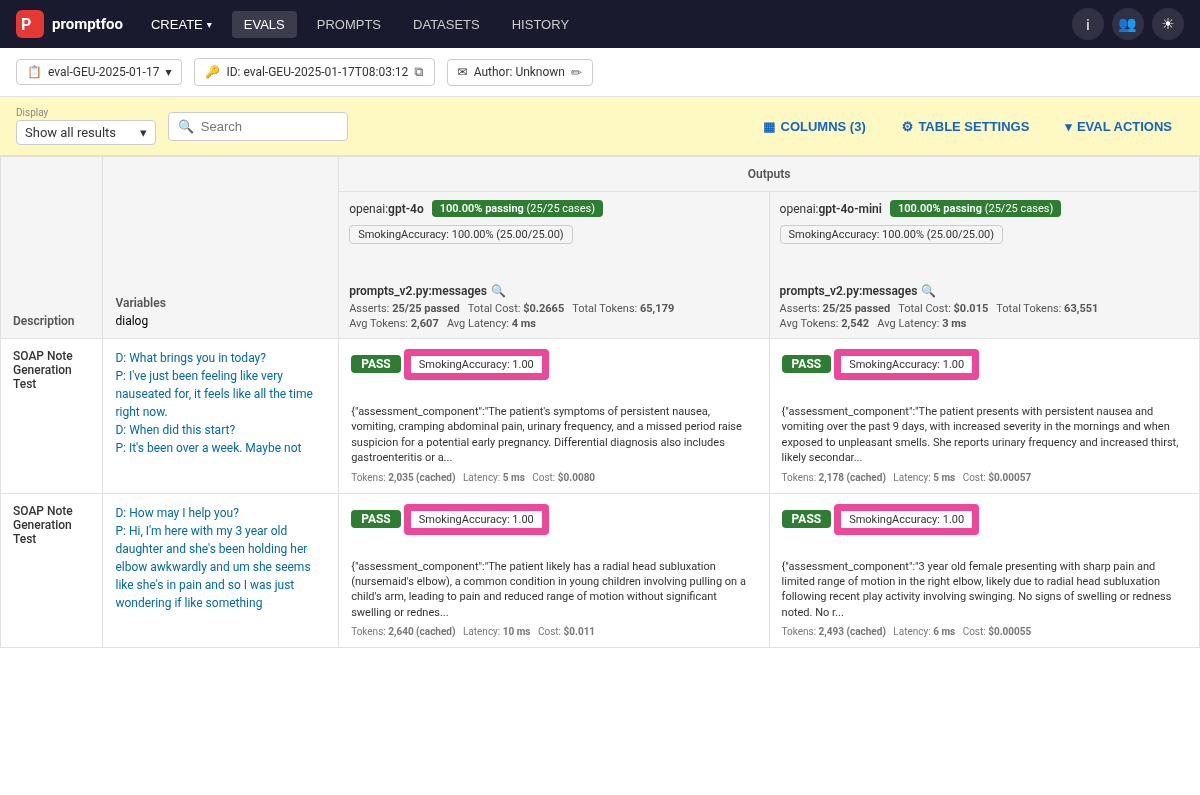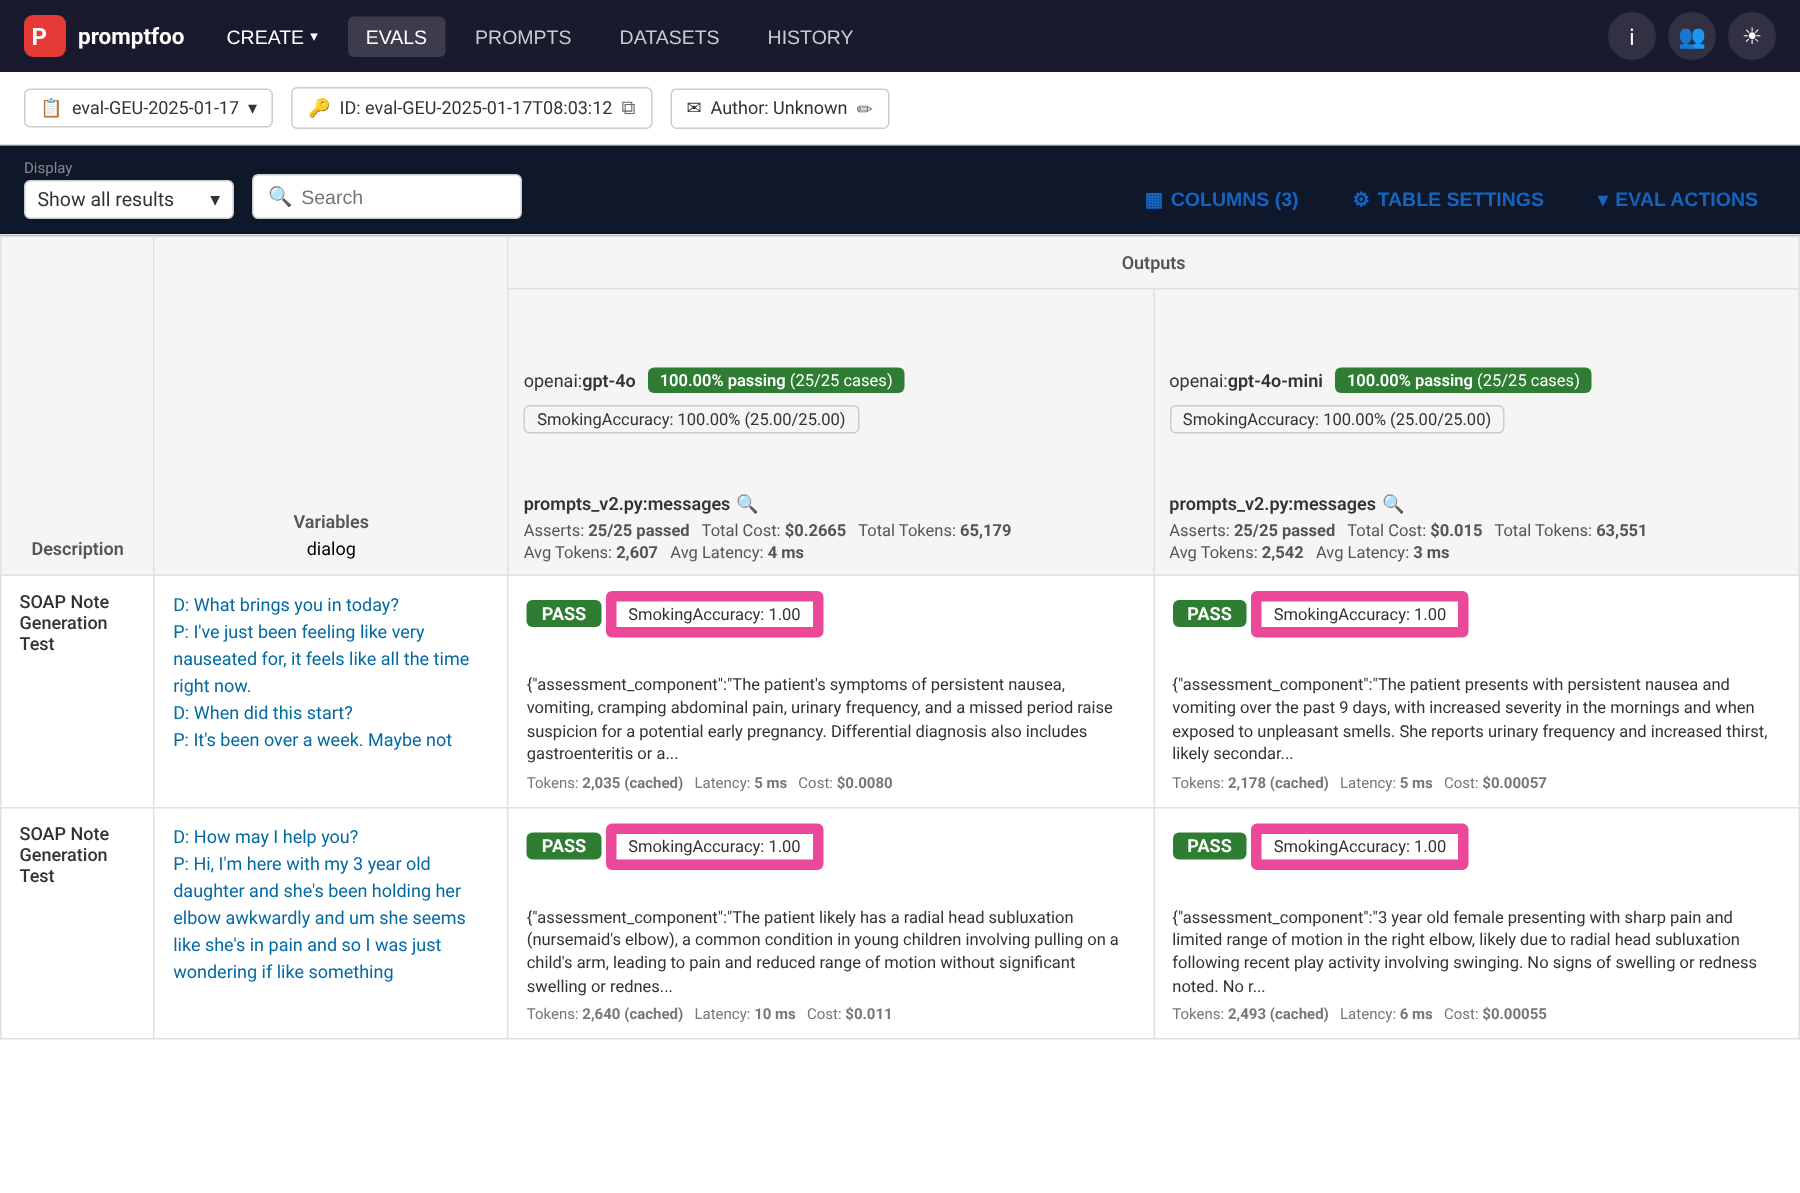--- a/index.html
+++ b/index.html
@@ -45,22 +45,22 @@
     .eval-author {
       display: flex; align-items: center; gap: 6px;
       border: 1px solid #ccc; border-radius: 4px; padding: 5px 10px;
       font-size: 12px; color: #333; background: #fff;
     }
     .copy-btn { cursor: pointer; color: #666; font-size: 13px; background: none; border: none; }
     .edit-btn { cursor: pointer; color: #666; font-size: 13px; background: none; border: none; }
 
     
     .filter-bar {
-      display: flex; align-items: flex-end; gap: 12px;
-      padding: 10px 16px; border-bottom: 1px solid #e0e0e0; background: #0f172a;
+      display: flex; align-items: center; gap: 12px;
+      padding: 10px 16px; border-bottom: 1px solid #e0e0e0; background: #fef9c3;
     }
     .display-group { display: flex; flex-direction: column; gap: 2px; }
     .display-label { font-size: 10px; color: #888; }
     .display-select {
       display: flex; align-items: center; gap: 24px; cursor: pointer;
       font-size: 13px; color: #333; border: 1px solid #ccc; border-radius: 4px;
       padding: 4px 8px; background: #fff;
     }
     .search-box {
       display: flex; align-items: center; gap: 6px;
@@ -76,33 +76,33 @@
       padding: 6px 12px; border: none; background: transparent;
       color: #1565c0; font-size: 13px; font-weight: 600; cursor: pointer;
     }
 
     
     .table-container { overflow: auto; height: calc(100vh - 145px); }
     table { width: 100%; border-collapse: collapse; }
     thead tr { background: #f5f5f5; }
     th {
       border: 1px solid #e0e0e0; padding: 10px 12px;
-      text-align: center; font-size: 12px; font-weight: 600; color: #555;
+      text-align: left; font-size: 12px; font-weight: 600; color: #555;
       vertical-align: bottom; white-space: nowrap;
     }
     td {
       border: 1px solid #e0e0e0; padding: 10px 12px;
       vertical-align: top; font-size: 12px;
     }
     .col-desc { width: 100px; }
     .col-dialog { width: 230px; }
 
     
     .output-header {
-      display: flex; align-items: center; gap: 8px; margin-bottom: 8px; flex-wrap: wrap; margin-top: 44px;
+      display: flex; align-items: center; gap: 8px; margin-bottom: 8px; flex-wrap: wrap;
     }
     .model-label { font-size: 12px; color: #333; }
     .model-label b { font-weight: 600; }
     .pass-badge {
       background: #2e7d32; color: #fff; border-radius: 4px;
       padding: 2px 8px; font-size: 11px; font-weight: 600;
     }
     .metric-row { display: flex; align-items: center; gap: 4px; margin-bottom: 6px; }
     .metric-chip {
       border: 1px solid #ccc; border-radius: 4px;

